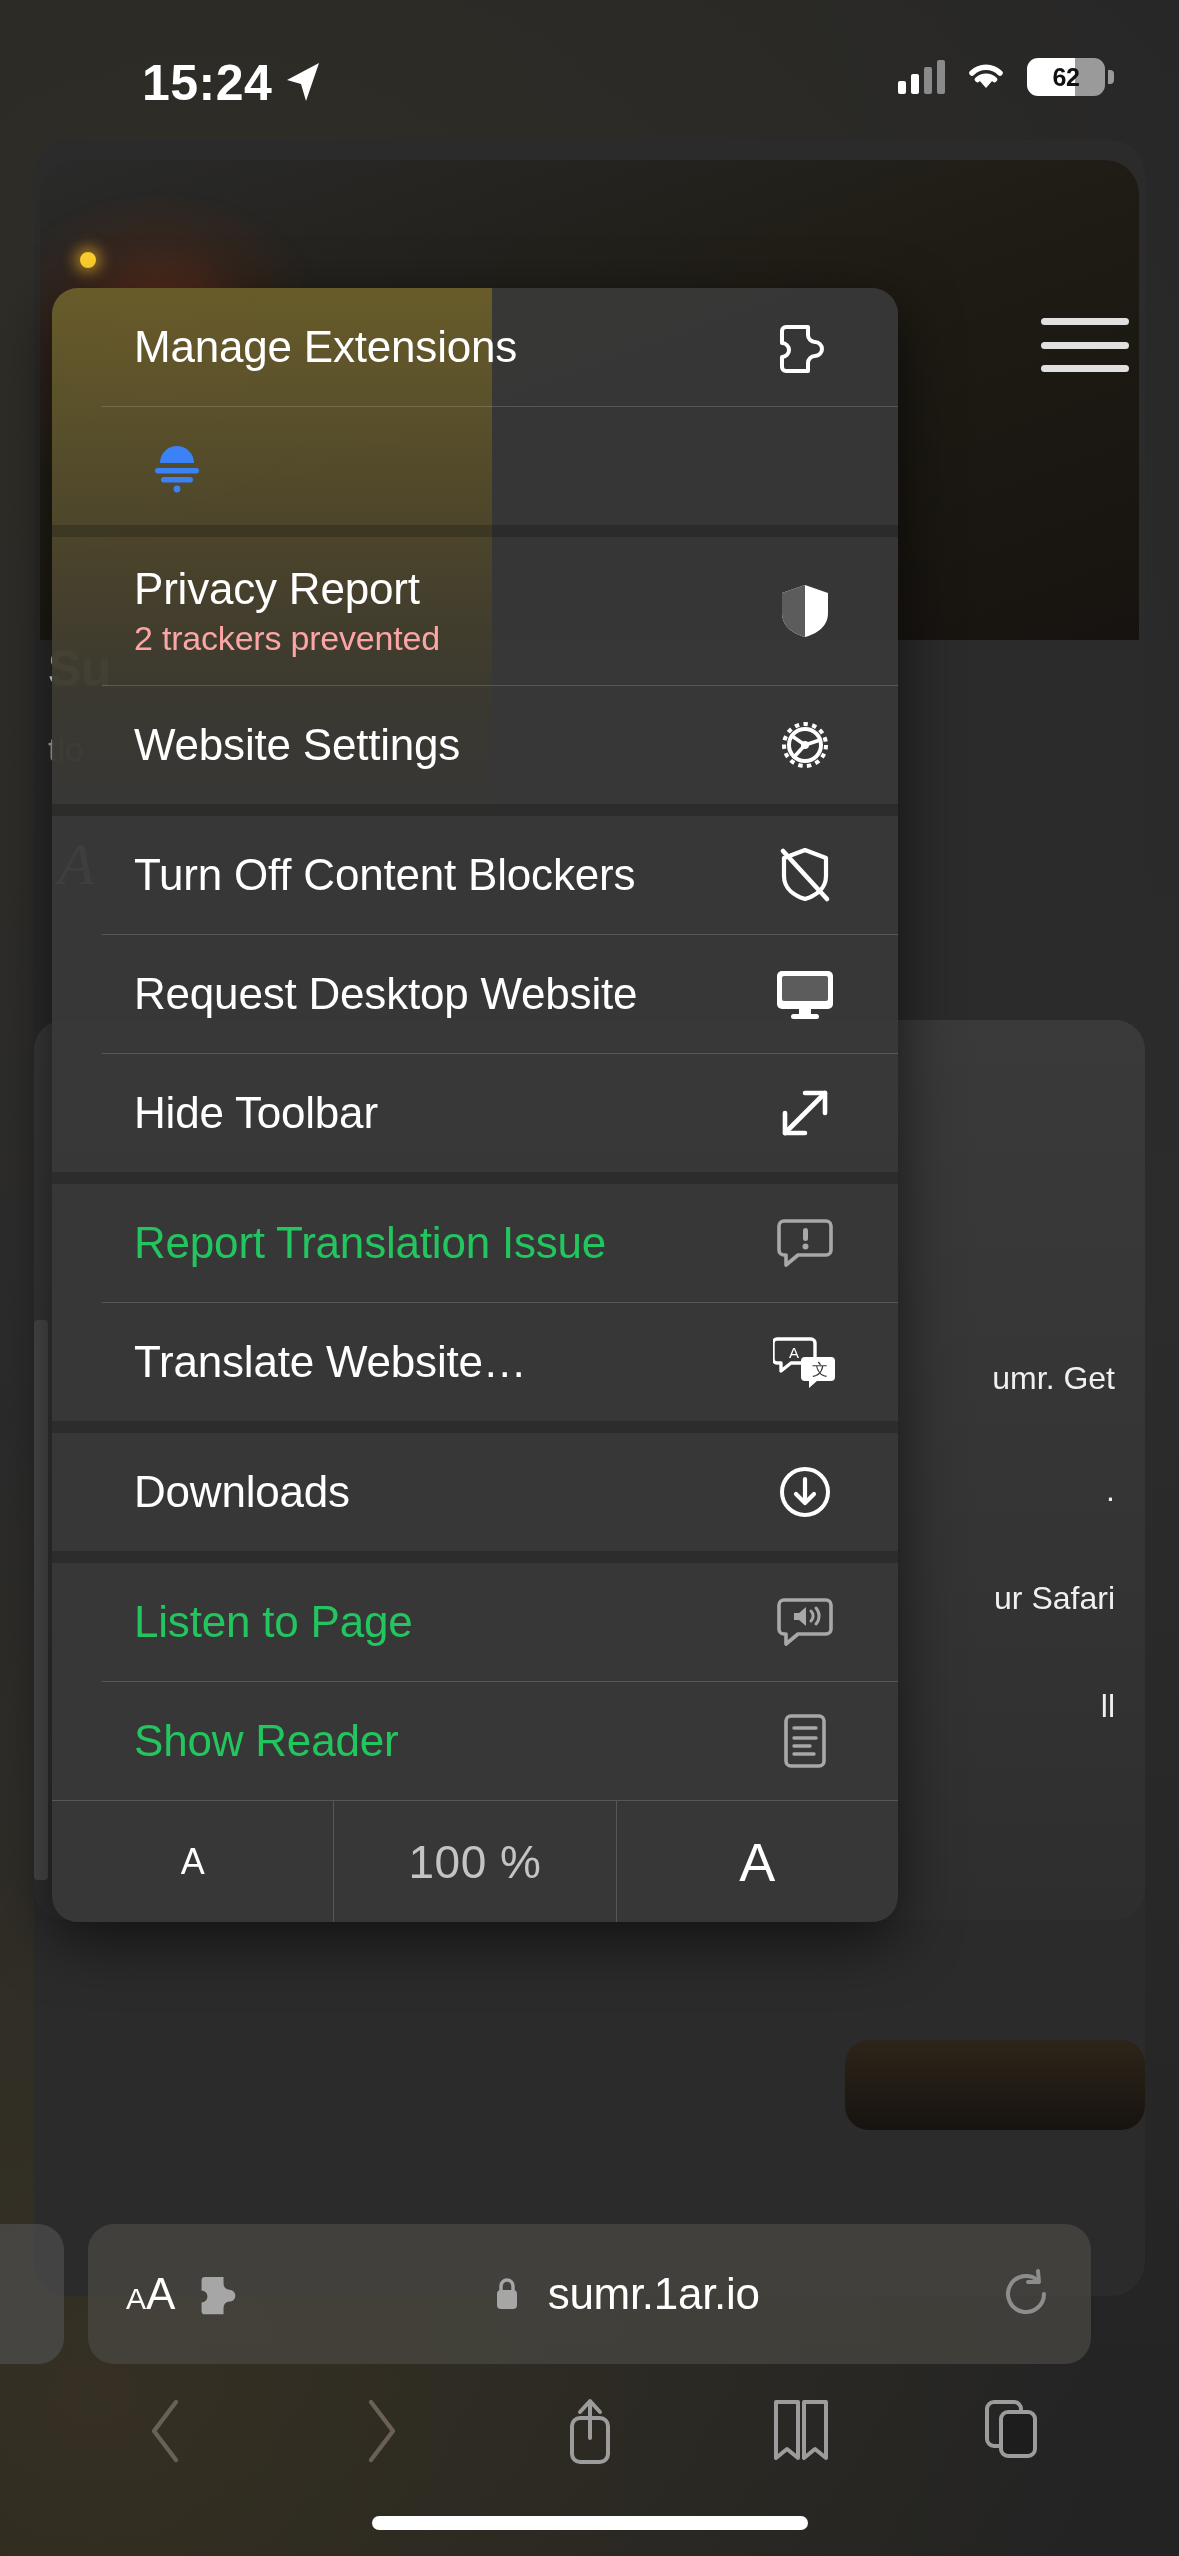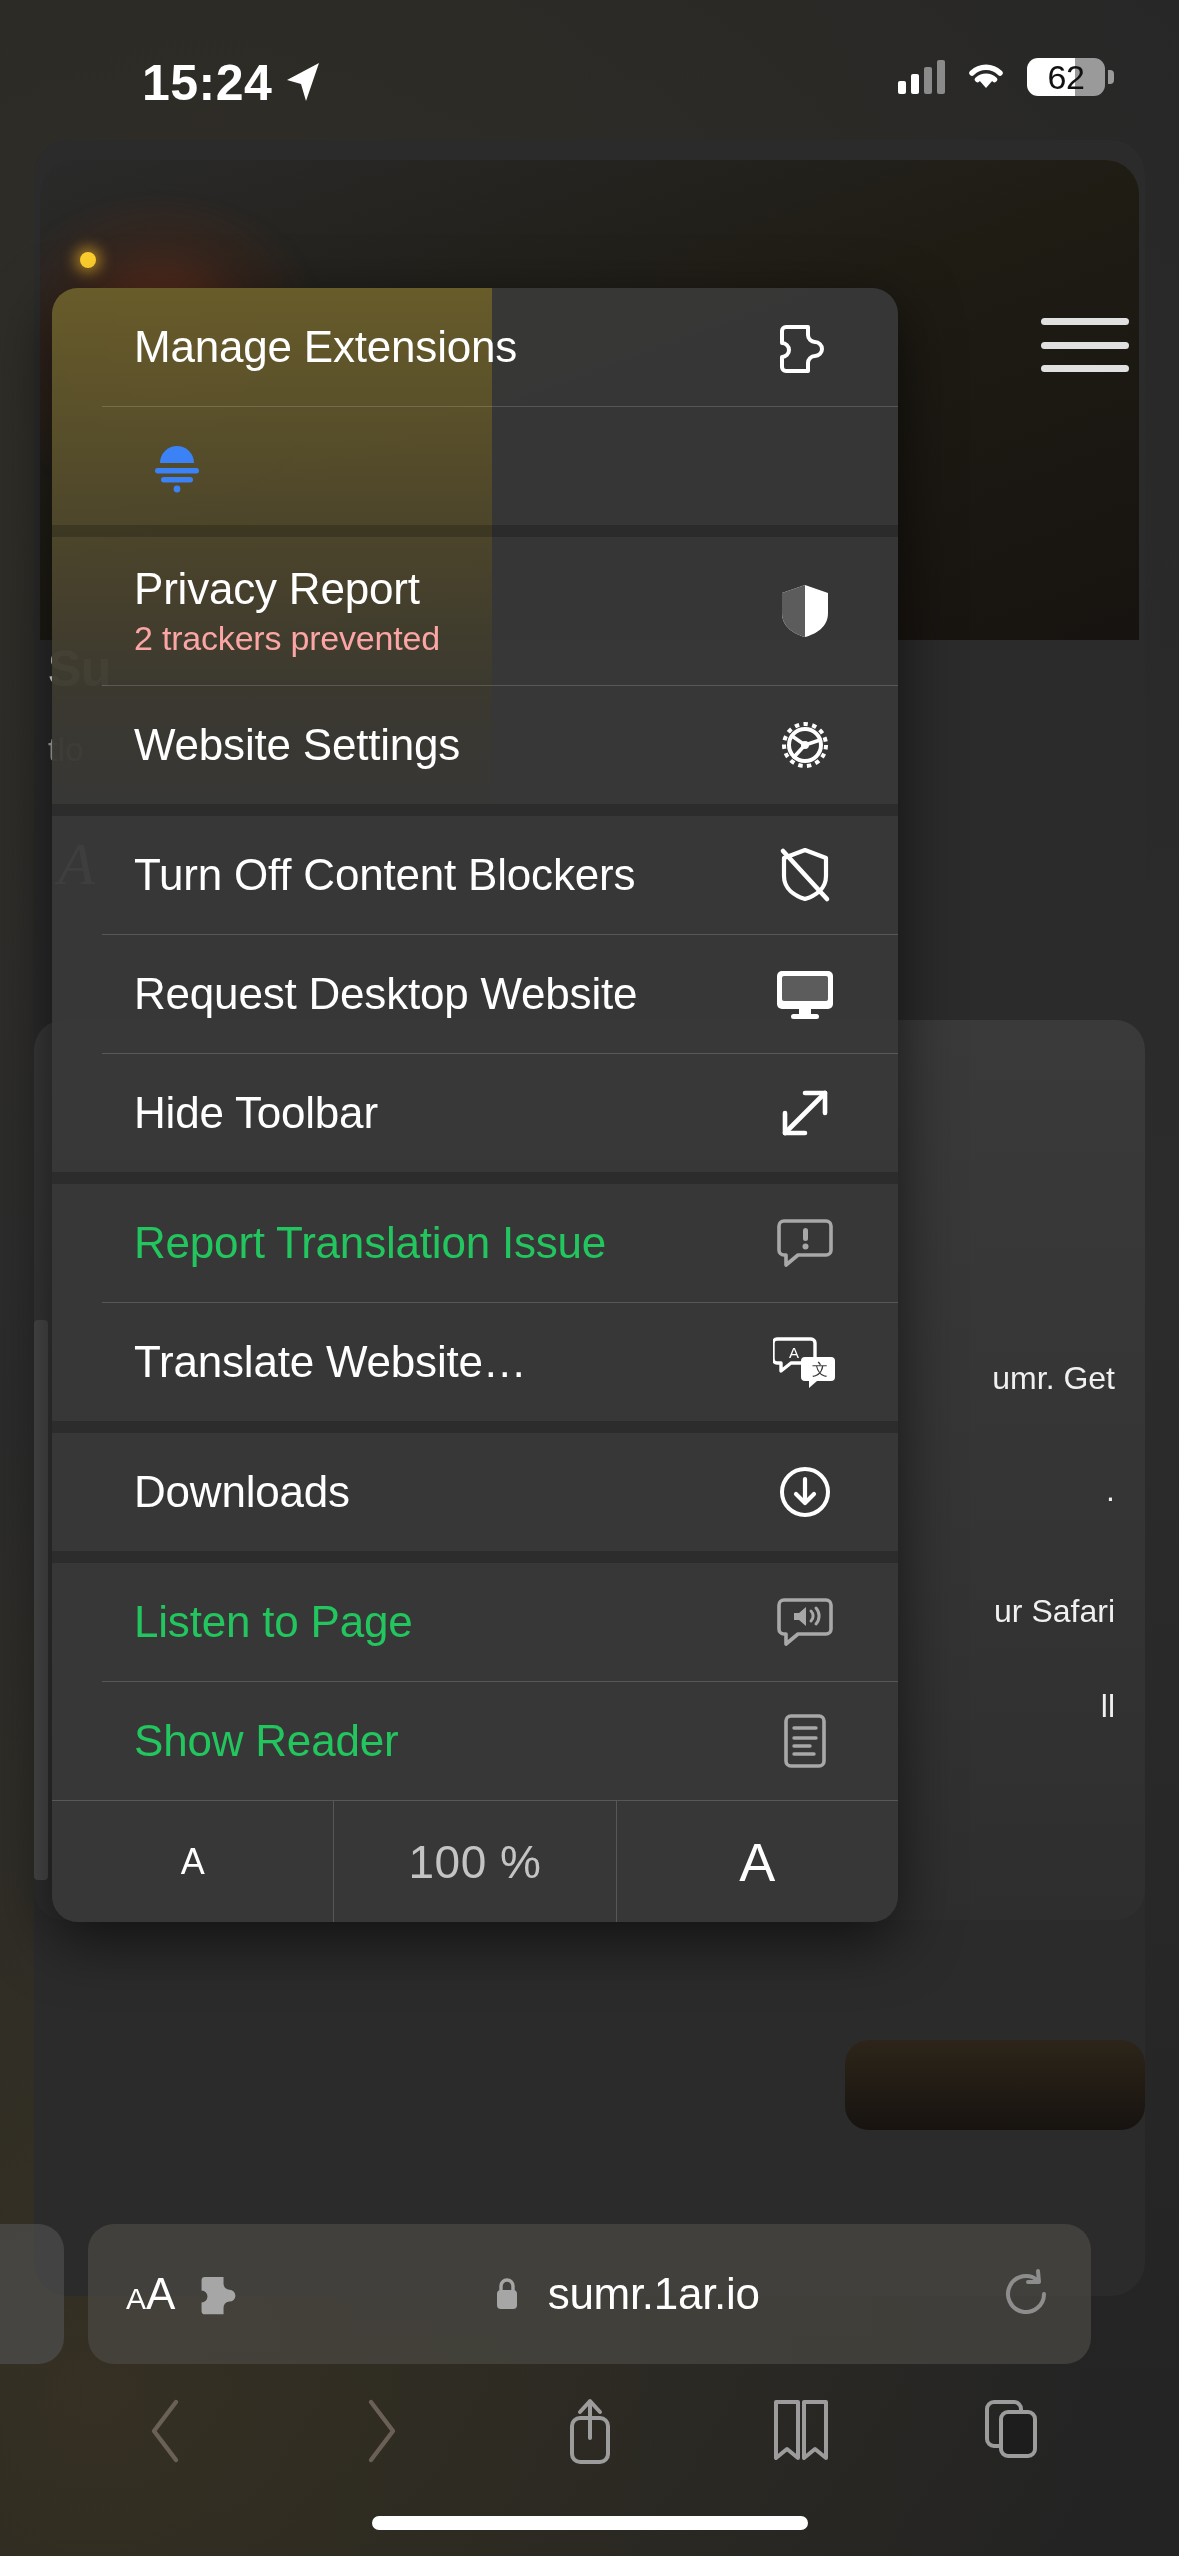--- a/index.html
+++ b/index.html
@@ -109,21 +109,21 @@
   .sb-signal i { display:block; width:8px; border-radius:2px; background:#fff; }
   .sb-signal i:nth-child(1){ height:13px; }
   .sb-signal i:nth-child(2){ height:20px; }
   .sb-signal i:nth-child(3){ height:27px; background:#8a8a8a; }
   .sb-signal i:nth-child(4){ height:34px; background:#8a8a8a; }
   .sb-batt {
     position:relative; width:78px; height:38px; border-radius:11px;
     background:linear-gradient(90deg,#fff 0%,#fff 62%,#9a9a9a 62%,#9a9a9a 100%);
     display:flex; align-items:center; justify-content:center;
   }
-  .sb-batt span { font-size:34px; font-weight:400; color:#111; letter-spacing:-0.5px; }
+  .sb-batt span { font-size:25px; font-weight:700; color:#111; letter-spacing:-0.5px; }
   .sb-batt::after {
     content:""; position:absolute; right:-9px; top:12px;
     width:6px; height:14px; border-radius:0 4px 4px 0; background:#9a9a9a;
   }
 
   
   #menu {
     position:absolute;
     left:52px; top:288px; width:846px;
     border-radius:26px;
@@ -246,21 +246,21 @@
       <span></span>
     </div>
 
     <div class="bg-title">Su</div>
     <div class="bg-sub">tlo</div>
     <div class="bg-script">A</div>
 
     <div class="bg-card">
       <div class="bg-card-line" style="top:340px;">umr. Get</div>
       <div class="bg-card-line" style="top:452px;">.</div>
-      <div class="bg-card-line" style="top:573px;text-align:right;">ur Safari</div>
+      <div class="bg-card-line" style="top:560px;text-align:right;">ur Safari</div>
       <div class="bg-card-line" style="top:668px;">ll</div>
     </div>
 
     <div class="bg-sidestrip"></div>
     <div class="bg-chip"></div>
   </div>
 
   <div id="statusbar">
     <div id="sb-time">15:24</div>
     <div id="sb-loc">

